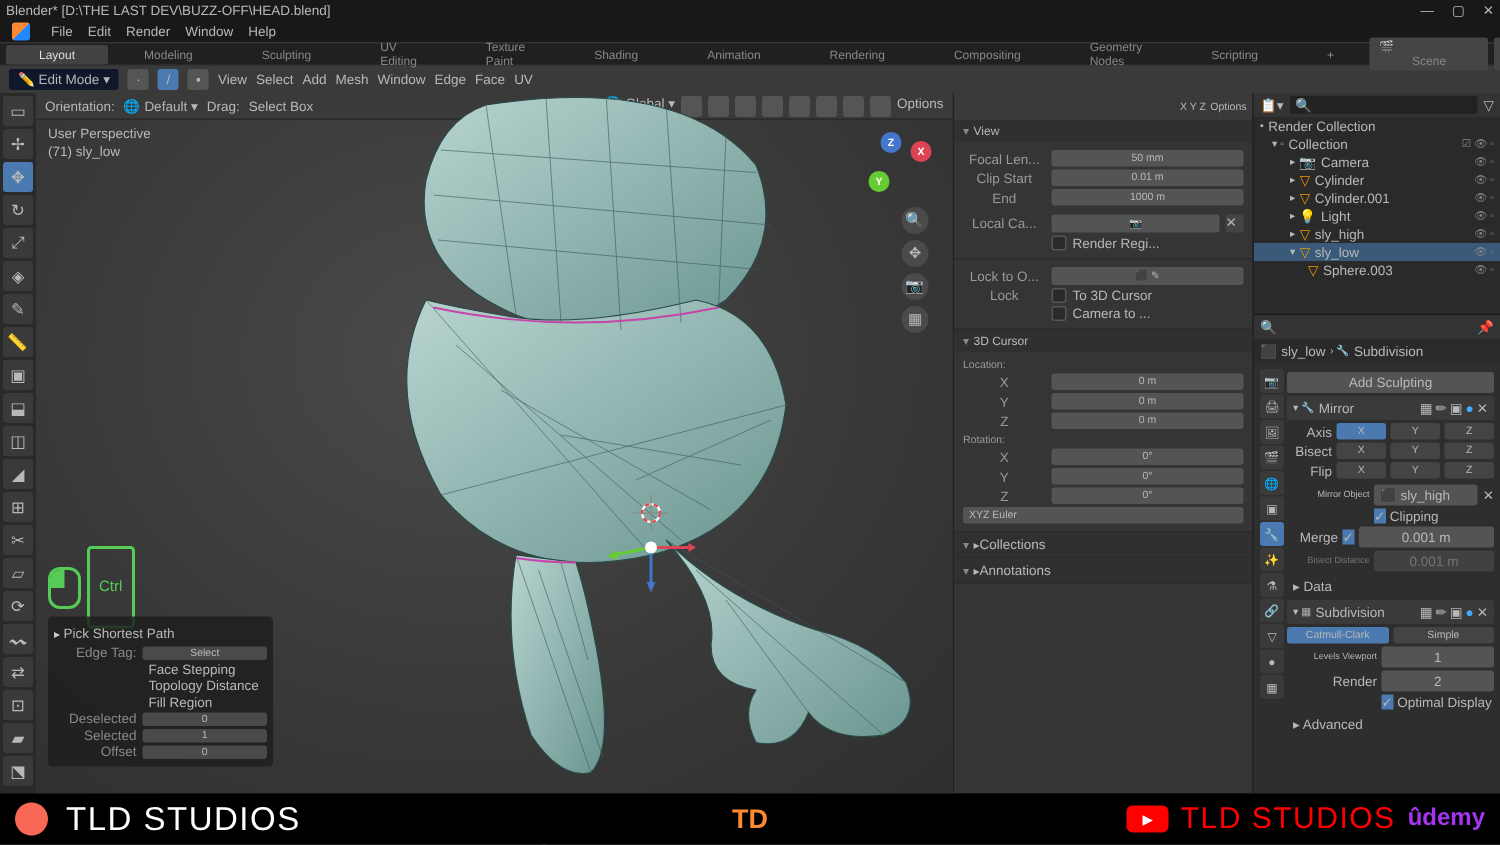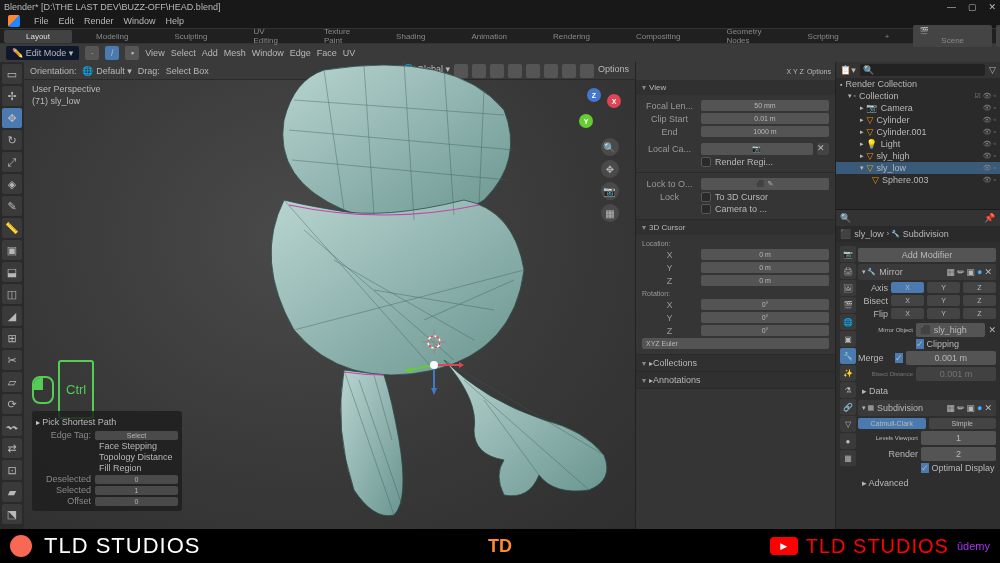--- a/index.html
+++ b/index.html
@@ -32,21 +32,21 @@
 .navgizmo .ay{background:#6c3;color:#fff;bottom:2px;left:0}
 .navgizmo .az{background:#47c;color:#fff;top:0;left:8px}
 .navbtns{position:absolute;top:58px;right:16px;display:flex;flex-direction:column;gap:4px}
 .navbtns .nb{width:18px;height:18px;background:#4a4a4a;border-radius:50%;display:flex;align-items:center;justify-content:center;font-size:10px}
 .mesh{position:absolute;top:-20px;left:120px;width:500px;height:460px}
 .mesh svg{width:100%;height:100%}
 .pcursor{position:absolute;top:250px;left:398px;width:24px;height:24px}
 .keyhint{position:absolute;bottom:110px;left:8px;display:flex;gap:4px;align-items:center}
 .keyhint .mouse{width:22px;height:28px;border:2px solid #5c5;border-radius:8px;position:relative}
 .keyhint .mouse::before{content:"";position:absolute;top:0;left:0;width:9px;height:12px;background:#5c5;border-radius:6px 0 0 0}
-.keyhint .key{padding:20px 6px;border:2px solid #5c5;border-radius:3px;font-size:13px;color:#5c5}
+.keyhint .key{padding:20px 6px;border:2px solid #5c5;border-radius:3px;font-size:10px;color:#5c5}
 .optpanel{position:absolute;bottom:18px;left:8px;width:150px;background:rgba(30,30,30,.85);border-radius:3px;padding:4px}
 .optpanel .hdr{font-size:8px;padding:2px 0;color:#ccc}
 .optpanel .row{display:flex;align-items:center;gap:4px;margin:1px 0;font-size:7px}
 .optpanel .row .lbl{width:55px;text-align:right;color:#888}
 .optpanel .row .fld{flex:1;background:#4a4a4a;padding:1px 4px;text-align:center;border-radius:2px;font-size:7px}
 .rightpanel1{width:200px;background:#353535;display:flex;flex-direction:column;border-left:1px solid #222}
 .rightpanel1 .section{border-bottom:1px solid #2a2a2a}
 .rightpanel1 .shdr{padding:3px 6px;font-size:8px;background:#303030;display:flex;align-items:center}
 .rightpanel1 .shdr::before{content:"▾ ";color:#888;margin-right:3px}
 .rightpanel1 .sbody{padding:3px 6px}
@@ -88,21 +88,21 @@
 .tltrack .curlbl{position:absolute;top:-1px;background:#4a7aaf;color:#fff;padding:1px 4px;font-size:7px;border-radius:2px}
 .footer{position:absolute;bottom:0;left:0;right:0;height:34px;background:#000;display:flex;align-items:center;padding:0 10px;gap:12px}
 .footer .patreon{width:22px;height:22px;background:#f96854;border-radius:50%}
 .footer .tld1{font-family:Impact,sans-serif;font-size:22px;color:#fff;letter-spacing:1px}
 .footer .center{position:absolute;left:50%;transform:translateX(-50%);display:flex;align-items:center;gap:6px}
 .footer .tldlogo{font-family:Impact,sans-serif;font-size:18px;color:#f83;font-weight:bold}
 .footer .tldnet{font-family:Impact,sans-serif;font-size:18px;color:#6ab;letter-spacing:1px}
 .footer .fright{margin-left:auto;display:flex;align-items:center;gap:8px}
 .footer .yt{width:28px;height:18px;background:#f00;border-radius:4px;display:flex;align-items:center;justify-content:center;color:#fff;font-size:9px}
 .footer .tld2{font-family:Impact,sans-serif;font-size:20px;color:#f00;letter-spacing:1px}
-.footer .udemy{font-size:11px;color:#a435f0;font-weight:normal}
+.footer .udemy{font-size:16px;color:#a435f0;font-weight:bold}
 </style>
 </head>
 <body>
 
 <div class="titlebar">
   <span>Blender* [D:\THE LAST DEV\BUZZ-OFF\HEAD.blend]</span>
   <div class="wincontrols">
     <span>—</span>
     <span>▢</span>
     <span>✕</span>
@@ -424,21 +424,21 @@
           <div class="pt active">🔧</div>
           <div class="pt">✨</div>
           <div class="pt">⚗</div>
           <div class="pt">🔗</div>
           <div class="pt">▽</div>
           <div class="pt">●</div>
           <div class="pt">▦</div>
         </div>
         <div class="pcontent">
           <div class="modrow">
-              <span class="mfld" style="text-align:center">Add Modifier</span>
+              <span class="mfld" style="text-align:center">Add Sculpting</span>
             </div>
           <div class="mhdr">▾ 🔧 <span>Mirror</span><span style="margin-left:auto;display:flex;gap:2px">
                 <span>▦</span>
                 <span>✏</span>
                 <span>▣</span>
                 <span style="color:#4af">●</span>
                 <span>✕</span>
               </span></div>
           <div class="modrow">
               <span style="width:30px;text-align:right">Axis</span>
@@ -462,21 +462,21 @@
               <span style="width:55px;text-align:right;font-size:6px">Mirror Object</span>
               <span class="mfld" style="text-align:left">⬛ <span>sly_high</span></span>
               <span>✕</span>
             </div>
           <div class="modrow">
               <span style="width:55px"></span>
               <span class="chk" style="background:#4a7aaf">✓</span>
               <span>Clipping</span>
             </div>
           <div class="modrow">
-              <span style="width:34px;text-align:left">Merge</span>
+              <span style="width:34px;text-align:right">Merge</span>
               <span class="chk" style="background:#4a7aaf">✓</span>
               <span class="mfld">0.001 m</span>
             </div>
           <div class="modrow" style="opacity:.5">
               <span style="width:55px;text-align:right;font-size:6px">Bisect Distance</span>
               <span class="mfld">0.001 m</span>
             </div>
           <div class="modrow" style="margin-top:3px">
               <span style="padding:2px 4px">▸ <span>Data</span></span>
             </div>

